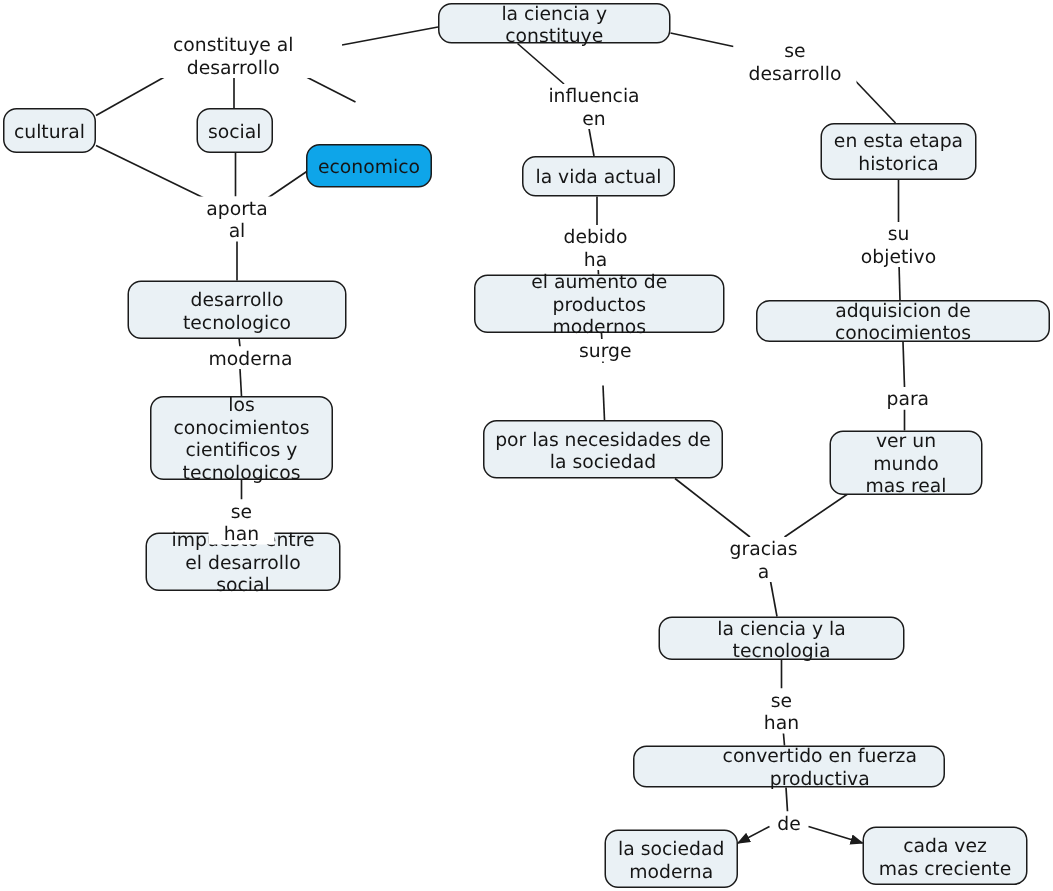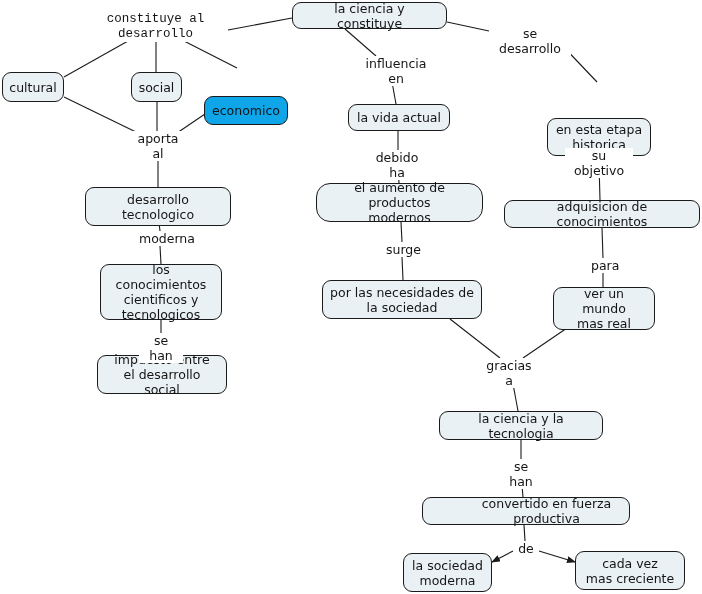--- a/index.html
+++ b/index.html
@@ -99,50 +99,50 @@
         <line x1="513" y1="551" x2="492" y2="562" stroke="#1b1b1b" stroke-width="1.1" marker-end="url(#arrowhead)"></line>
         <line x1="539" y1="551" x2="575" y2="562" stroke="#1b1b1b" stroke-width="1.1" marker-end="url(#arrowhead)"></line>
       </g>
   </svg>
   <div id="nodes">
       <div class="node" style="left: 292px; top: 2px; width: 155px; height: 27px; background: rgb(234, 241, 245); border-color: rgb(27, 27, 27);">la ciencia y constituye</div>
       <div class="node" style="left: 2px; top: 72px; width: 62px; height: 30px; background: rgb(234, 241, 245); border-color: rgb(27, 27, 27);">cultural</div>
       <div class="node" style="left: 131px; top: 72px; width: 51px; height: 30px; background: rgb(234, 241, 245); border-color: rgb(27, 27, 27);">social</div>
       <div class="node" style="left: 204px; top: 68px; width: 84px; height: 29px; background: #0ea5e9; border-color: rgb(27, 27, 27); margin-top: 28px;">economico</div>
       <div class="node" style="left: 348px; top: 104px; width: 102px; height: 27px; background: rgb(234, 241, 245); border-color: rgb(27, 27, 27);">la vida actual</div>
-      <div class="node" style="left: 547px; top: 82px; width: 104px; height: 38px; background: rgb(234, 241, 245); border-color: rgb(27, 27, 27); margin-top: 36px;">en esta etapa
+      <div class="node" style="left: 547px; top: 82px; width: 104px; height: 38px; background: rgb(234, 241, 245); border-color: rgb(27, 27, 27);">en esta etapa
 historica</div>
       <div class="node" style="left: 85px; top: 187px; width: 146px; height: 39px; background: rgb(234, 241, 245); border-color: rgb(27, 27, 27);">desarrollo tecnologico</div>
-      <div class="node" style="left: 316px; top: 183px; width: 167px; height: 39px; background: rgb(234, 241, 245); border-color: rgb(27, 27, 27); border-radius: 14px;">el aumento de productos
+      <div class="node" style="left: 316px; top: 183px; width: 167px; height: 39px; background: rgb(234, 241, 245); border-color: rgb(27, 27, 27);">el aumento de productos
 modernos</div>
       <div class="node" style="left: 504px; top: 200px; width: 196px; height: 28px; background: rgb(234, 241, 245); border-color: rgb(27, 27, 27);">adquisicion de conocimientos</div>
       <div class="node" style="left: 100px; top: 264px; width: 122px; height: 56px; background: rgb(234, 241, 245); border-color: rgb(27, 27, 27);">los conocimientos
 cientificos y
 tecnologicos</div>
       <div class="node" style="left: 322px; top: 280px; width: 160px; height: 39px; background: rgb(234, 241, 245); border-color: rgb(27, 27, 27);">por las necesidades de
 la sociedad</div>
       <div class="node" style="left: 553px; top: 287px; width: 102px; height: 43px; background: rgb(234, 241, 245); border-color: rgb(27, 27, 27);">ver un mundo
 mas real</div>
       <div class="node" style="left: 97px; top: 355px; width: 130px; height: 39px; background: rgb(234, 241, 245); border-color: rgb(27, 27, 27);">impuesto entre
 el desarrollo social</div>
       <div class="node" style="left: 439px; top: 411px; width: 164px; height: 29px; background: rgb(234, 241, 245); border-color: rgb(27, 27, 27);">la ciencia y la tecnologia</div>
       <div class="node" style="left: 422px; top: 497px; width: 208px; height: 28px; background: rgb(234, 241, 245); border-color: rgb(27, 27, 27); padding-left: 48px;">convertido en fuerza productiva</div>
       <div class="node" style="left: 403px; top: 553px; width: 89px; height: 39px; background: rgb(234, 241, 245); border-color: rgb(27, 27, 27);">la sociedad
 moderna</div>
       <div class="node" style="left: 575px; top: 551px; width: 110px; height: 39px; background: rgb(234, 241, 245); border-color: rgb(27, 27, 27);">cada vez
 mas creciente</div>
     </div>
   <div id="labels">
-      <div class="link-label" style="left: 83px; top: 12px; width: 145px; font-family: Liberation Mono, monospace;">constituye al desarrollo</div>
+      <div class="link-label" style="left: 83px; top: 22px; width: 145px;">constituye al desarrollo</div>
       <div class="link-label" style="left: 489px; top: 26px; width: 82px;">se desarrollo</div>
       <div class="link-label" style="left: 355px; top: 56px; width: 82px;">influencia en</div>
       <div class="link-label" style="left: 130px; top: 131px; width: 56px;">aporta al</div>
       <div class="link-label" style="left: 366px; top: 150px; width: 62px;">debido ha</div>
       <div class="link-label" style="left: 565px; top: 148px; width: 68px;">su objetivo</div>
       <div class="link-label" style="left: 137px; top: 231px; width: 48px;">moderna</div>
-      <div class="link-label" style="left: 384px; top: 242px; width: 37px;">surge</div>
+      <div class="link-label" style="left: 384px; top: 226px; width: 37px;">surge</div>
       <div class="link-label" style="left: 589px; top: 258px; width: 32px;">para</div>
       <div class="link-label" style="left: 139px; top: 333px; width: 44px;">se han</div>
       <div class="link-label" style="left: 481px; top: 358px; width: 56px;">gracias a</div>
       <div class="link-label" style="left: 499px; top: 459px; width: 44px;">se han</div>
       <div class="link-label" style="left: 516px; top: 541px; width: 20px;">de</div>
     </div>
 </div>
 
 </body></html>

